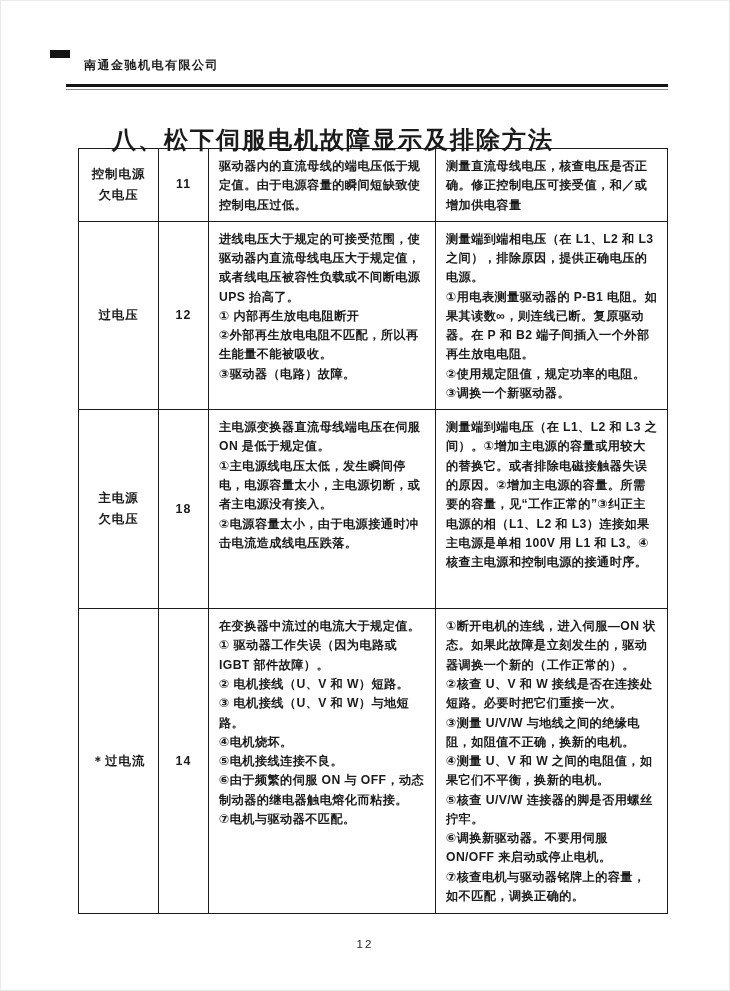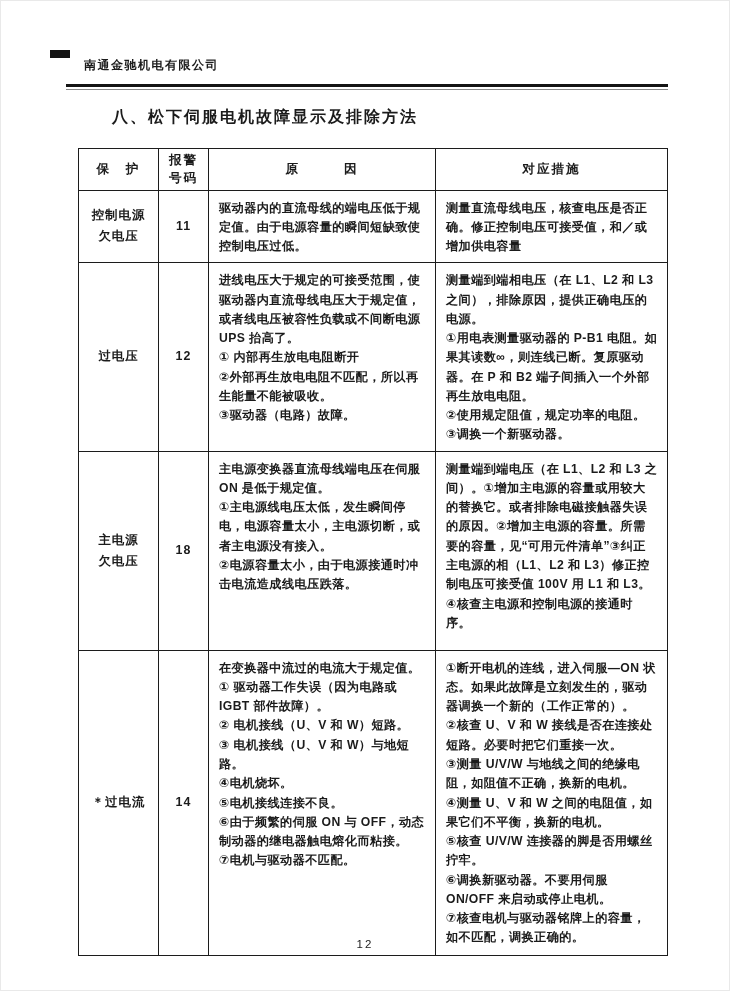--- a/index.html
+++ b/index.html
@@ -25,22 +25,22 @@
   }
   .header-rule {
     position:absolute; top:84px; left:66px; right:62px;
     border-top:3px solid #141414;
   }
   .header-rule::after {
     content:""; display:block; margin-top:2px;
     border-top:1px solid #8a8a8a;
   }
   .section-title {
-    position:absolute; top:107px; left:112px;
-    font-size:16px; font-weight:bold; letter-spacing:2px;
+    position:absolute; top:124px; left:112px;
+    font-size:24px; font-weight:bold; letter-spacing:2px;
   }
   .table-wrap { position:absolute; top:148px; left:78px; }
   table.fault {
     border-collapse:collapse; table-layout:fixed; width:589px;
     font-size:12.3px;
   }
   table.fault col.c1 { width:80px; }
   table.fault col.c2 { width:50px; }
   table.fault col.c3 { width:227px; }
   table.fault col.c4 { width:232px; }
@@ -92,27 +92,20 @@
 
   <div class="table-wrap">
     <table class="fault">
       <colgroup>
         <col class="c1">
           <col class="c2">
           <col class="c3">
           <col class="c4">
       </colgroup>
       <tbody>
-        <tr class="hrow">
-          <th>保　护</th>
-          <th>报警
-号码</th>
-          <th>原　　　因</th>
-          <th>对应措施</th>
-        </tr>
 
         <tr class="row-0">
           <td class="cell-center">控制电源
 欠电压</td>
           <td class="cell-center">11</td>
           <td class="cell-text">驱动器内的直流母线的端电压低于规定值。由于电源容量的瞬间短缺致使控制电压过低。</td>
           <td class="cell-text">测量直流母线电压，核查电压是否正确。修正控制电压可接受值，和／或增加供电容量</td>
         </tr>
 
         <tr class="row-1">
@@ -128,21 +121,21 @@
 ③调换一个新驱动器。</td>
         </tr>
 
         <tr class="row-2">
           <td class="cell-center">主电源
 欠电压</td>
           <td class="cell-center">18</td>
           <td class="cell-text">主电源变换器直流母线端电压在伺服 ON 是低于规定值。
 ①主电源线电压太低，发生瞬间停电，电源容量太小，主电源切断，或者主电源没有接入。
 ②电源容量太小，由于电源接通时冲击电流造成线电压跌落。</td>
-          <td class="cell-text">测量端到端电压（在 L1、L2 和 L3 之间）。①增加主电源的容量或用较大的替换它。或者排除电磁接触器失误的原因。②增加主电源的容量。所需要的容量，见“可用元件清单”③纠正主电源的相（L1、L2 和 L3）修正控制电压可接受值 100V 用 L1 和 L3。④核查主电源和控制电源的接通时序。</td>
+          <td class="cell-text">测量端到端电压（在 L1、L2 和 L3 之间）。①增加主电源的容量或用较大的替换它。或者排除电磁接触器失误的原因。②增加主电源的容量。所需要的容量，见“工作正常的”③纠正主电源的相（L1、L2 和 L3）连接如果主电源是单相 100V 用 L1 和 L3。④核查主电源和控制电源的接通时序。</td>
         </tr>
 
         <tr class="row-3">
           <td class="cell-center">＊过电流</td>
           <td class="cell-center">14</td>
           <td class="cell-text">在变换器中流过的电流大于规定值。① 驱动器工作失误（因为电路或 IGBT 部件故障）。
 ② 电机接线（U、V 和 W）短路。
 ③ 电机接线（U、V 和 W）与地短路。
 ④电机烧坏。
 ⑤电机接线连接不良。

